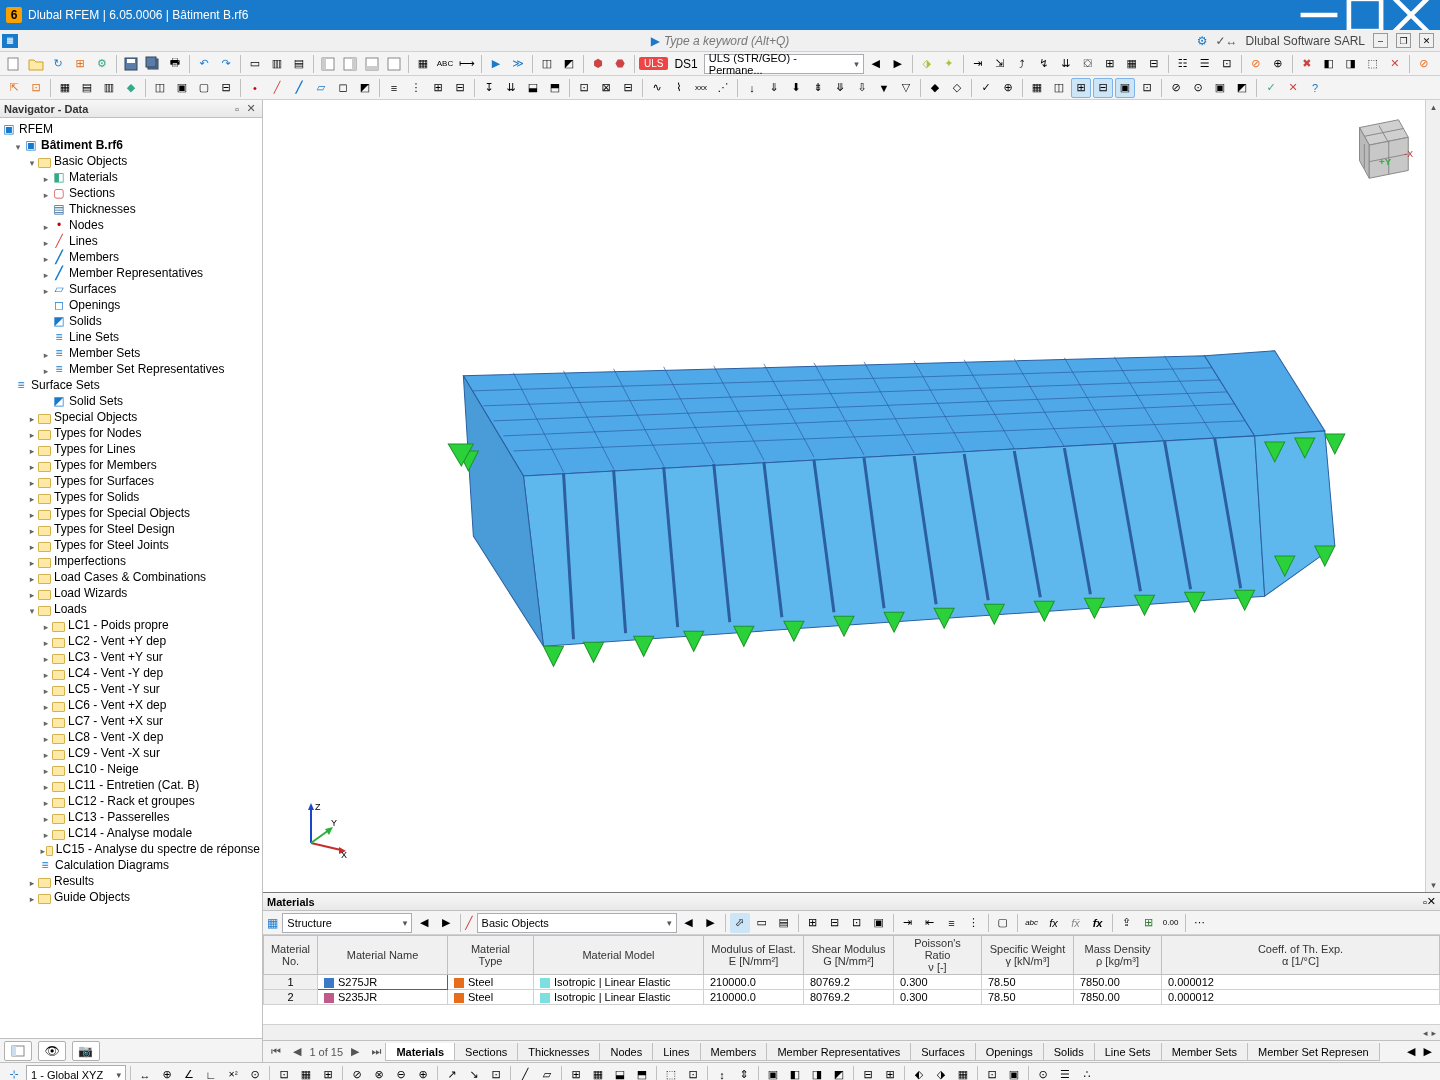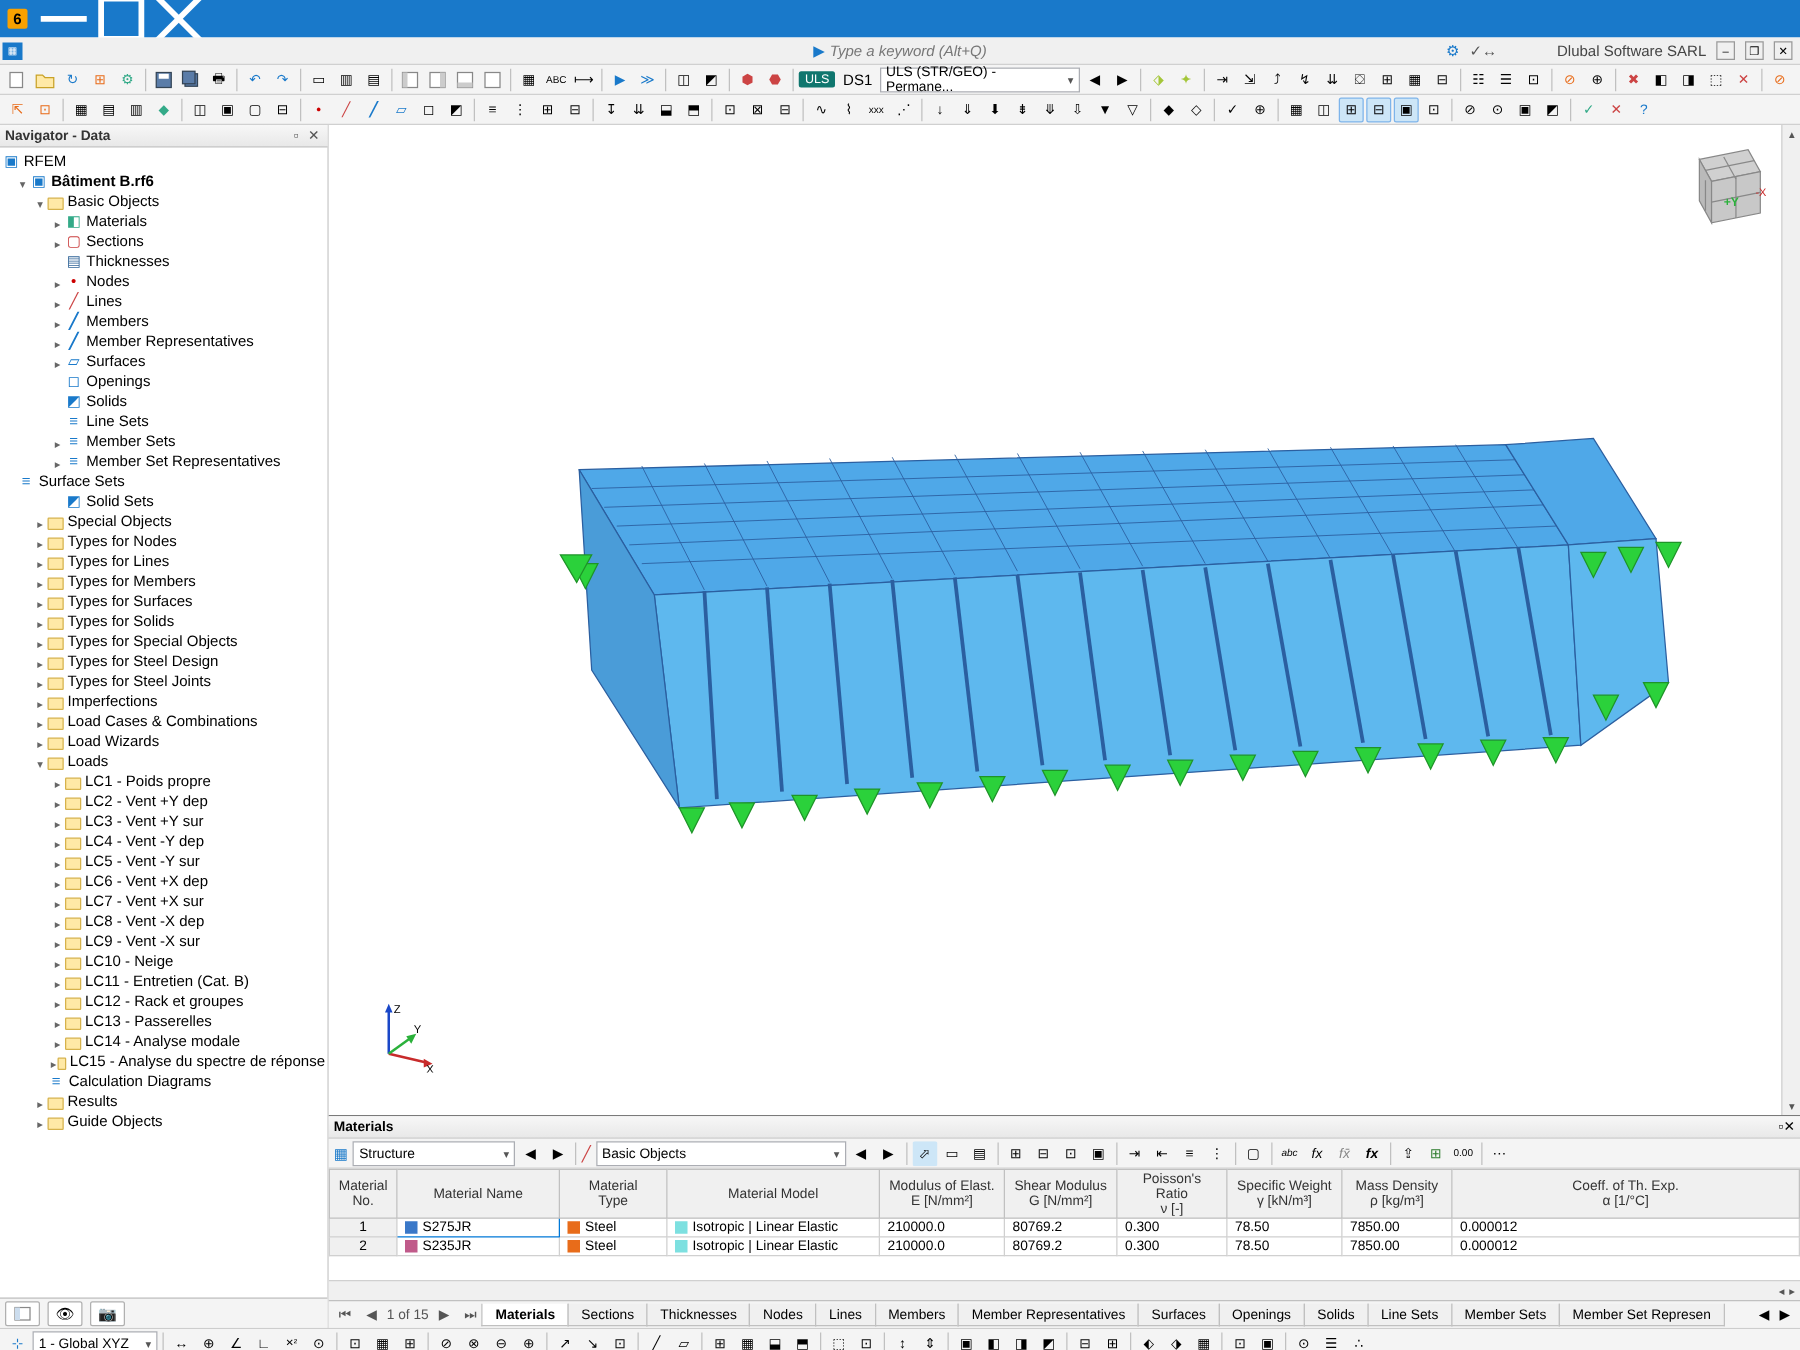--- a/index.html
+++ b/index.html
@@ -11,30 +11,30 @@
   .titlebar .title { flex: 1; font-size: 12px; }
   .titlebar .winbtns { display: flex; gap: 0; }
   .titlebar .winbtn { width: 46px; height: 30px; display: flex; align-items: center; justify-content: center; color: #fff; }
 
   
   .menubar { height: 22px; background: #f0f0f0; display: flex; align-items: center; padding: 0 2px; border-bottom: 1px solid #d0d0d0; position:relative;}
   .menubar .mi { padding: 2px 9px; cursor: default; }
   .menubar .kw { position:absolute; left:50%; transform:translateX(-50%); display:flex; align-items:center; gap:4px; color:#777; font-style:italic;}
   .menubar .kw .tri { color:#1979ca; font-style:normal;}
   .menubar .right { margin-left:auto; display:flex; align-items:center; gap:8px; padding-right:4px;}
-  .menubar .right .company { color:#444;margin-left:40px; }
+  .menubar .right .company { color:#444; }
   .menubar .right .btn { width:15px; height:15px; border:1px solid #999; font-size:9px; display:flex;align-items:center;justify-content:center;}
 
   
   .toolrow { height: 24px; background: #f4f4f4; border-bottom: 1px solid #d0d0d0; display: flex; align-items: center; padding: 0 4px; gap: 2px; }
   .tb { width: 20px; height: 20px; display: flex; align-items: center; justify-content: center; border: 1px solid transparent; border-radius: 2px; font-size: 11px; }
   .tb svg { width: 16px; height: 16px; }
   .sep { width: 1px; height: 18px; background: #c0c0c0; margin: 0 2px; }
   .tbtext { padding: 0 4px; }
-  .uls { background: #0f766e; color: #fff; padding: 1px 5px; font-size: 10px; border-radius: 2px; }
+  .uls { background: #ef4444; color: #fff; padding: 1px 5px; font-size: 10px; border-radius: 2px; }
   .combo { height: 20px; border: 1px solid #abadb3; background: #fff; padding: 0 18px 0 4px; display: flex; align-items: center; position: relative; font-size: 11px; }
   .combo::after { content: "▾"; position: absolute; right: 4px; color: #555; font-size: 9px; }
 
   
   .main { display: flex; height: calc(1080px - 30px - 22px - 24px - 24px - 18px); }
 
   
   .nav { width: 263px; border-right: 1px solid #c0c0c0; display: flex; flex-direction: column; background: #fff; }
   .nav-header { height: 18px; background: linear-gradient(#f7f7f7,#e8e8e8); border-bottom: 1px solid #c0c0c0; display: flex; align-items: center; padding: 0 4px; font-size: 11px; }
   .nav-header .title { flex: 1; font-weight: bold; color: #333; }
@@ -93,20 +93,21 @@
 
   
   .statusrow { height: 24px; background: #f4f4f4; border-top: 1px solid #c0c0c0; display: flex; align-items: center; padding: 0 4px; gap: 2px; }
 
 </style>
 </head>
 <body>
 
 <div class="titlebar">
   <div class="icon">6</div>
+  <div class="title">Dlubal RFEM | 6.05.0006 | Bâtiment B.rf6</div>
   <div class="winbtns">
     <div class="winbtn">
       <svg viewBox="0 0 10 10">
           <line x1="1" y1="5" x2="9" y2="5" stroke="#fff" stroke-width="1"></line>
         </svg>
     </div>
     <div class="winbtn">
       <svg viewBox="0 0 10 10">
           <rect x="1.5" y="1.5" width="7" height="7" fill="none" stroke="#fff" stroke-width="1"></rect>
         </svg>

